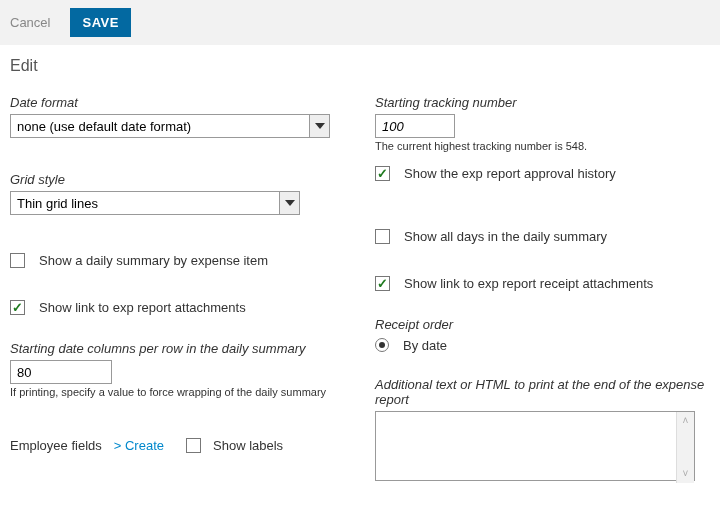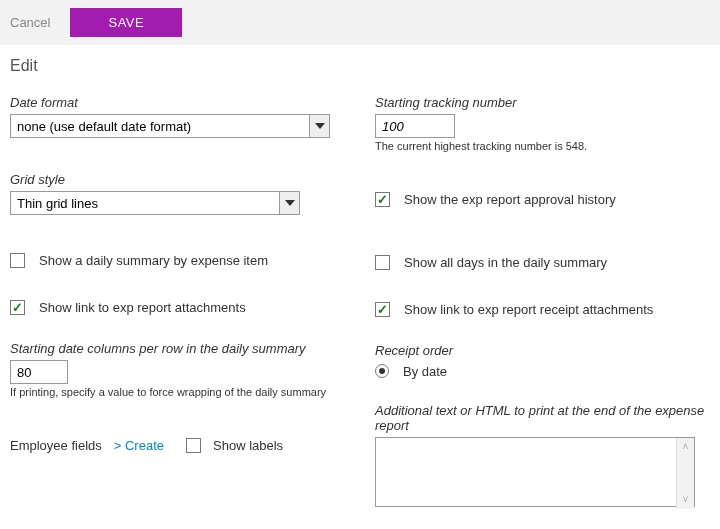--- a/index.html
+++ b/index.html
@@ -18,25 +18,25 @@
     display: flex;
     align-items: center;
     gap: 20px;
   }
   .cancel-link {
     color: #888;
     text-decoration: none;
     font-size: 13px;
   }
   .save-btn {
-    background: #a21caf;
+    background: #0369a1;
     color: #fff;
     border: none;
-    padding: 7px 38px;
-    font-weight: normal;
+    padding: 7px 12px;
+    font-weight: bold;
     font-size: 13px;
     letter-spacing: 0.5px;
     cursor: pointer;
   }
   .page-title {
     font-size: 16px;
     color: #555;
     padding: 12px 10px 6px;
   }
   .form-area {
@@ -233,42 +233,42 @@
       <span>Show a daily summary by expense item</span>
     </div>
 
     <div class="cb-row" style="margin-top:32px">
       <span class="cb checked"></span>
       <span>Show link to exp report attachments</span>
     </div>
 
     <div class="section" style="margin-top:26px">
       <label class="field-label">Starting date columns per row in the daily summary</label>
-      <input type="text" style="width: 58px;" value="80">
+      <input type="text" style="width: 102px;" value="80">
       <div class="hint">If printing, specify a value to force wrapping of the daily summary</div>
     </div>
 
     <div class="emp-row">
       <span>Employee fields</span>
       <a href="#" class="create-link">&gt; Create</a>
       <span class="cb" style="margin-left:10px"></span>
       <span>Show labels</span>
     </div>
 
   </div>
 
   <div class="col">
 
     <div class="section">
       <label class="field-label">Starting tracking number</label>
       <input type="text" style="width: 80px; font-style: italic;" value="100">
       <div class="hint">The current highest tracking number is 548.</div>
     </div>
 
-    <div class="cb-row" style="margin-top:40px">
+    <div class="cb-row" style="margin-top:14px">
       <span class="cb checked"></span>
       <span>Show the exp report approval history</span>
     </div>
 
     <div class="cb-row" style="margin-top:48px">
       <span class="cb"></span>
       <span>Show all days in the daily summary</span>
     </div>
 
     <div class="cb-row" style="margin-top:32px">

